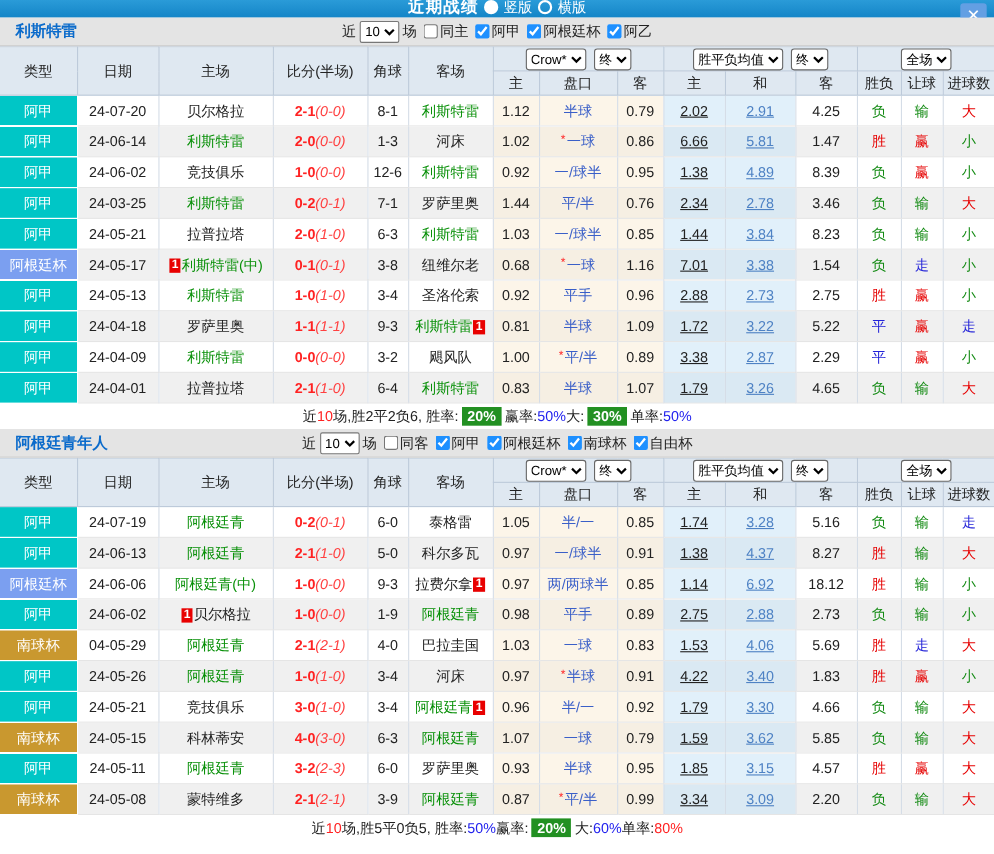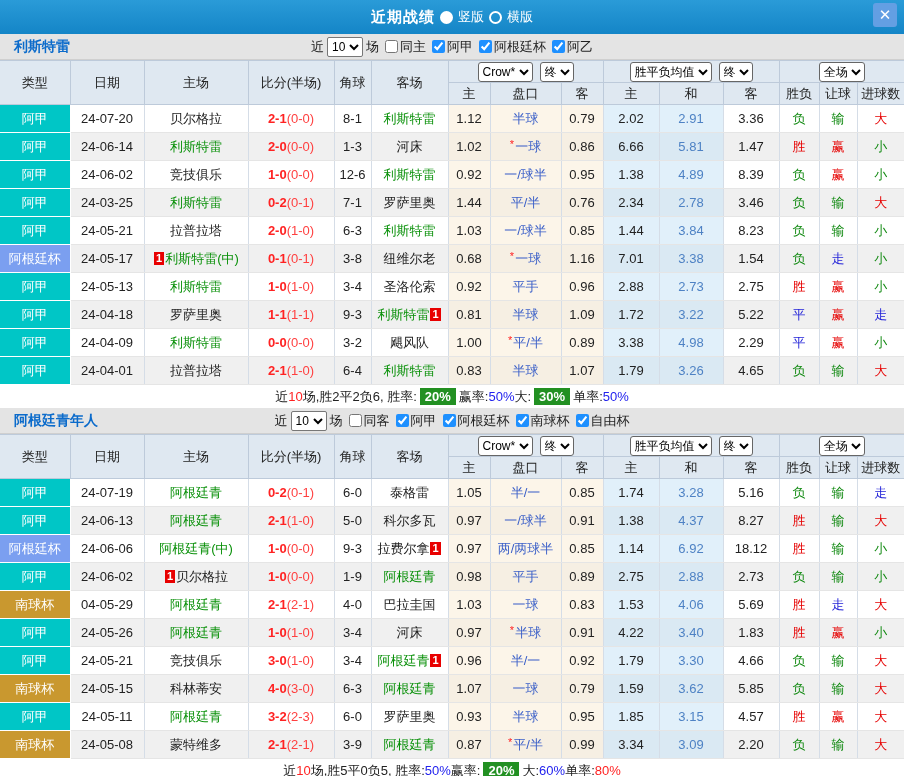--- a/index.html
+++ b/index.html
@@ -2,22 +2,22 @@
 <html><head>
 <meta charset="utf-8">
 <style>
   html,body{margin:0;padding:0;}
   body{
     width:904px;height:776px;overflow:hidden;background:#fff;
     font-family:"Liberation Sans","DejaVu Sans",sans-serif;
     -webkit-font-smoothing:antialiased;
   }
   
-  .titlebar{height:34px;background:linear-gradient(#2a9bd8,#1485c7);position:relative;
-    display:flex;justify-content:center;align-items:center;color:#fff;}
+  .titlebar{height:16px;background:linear-gradient(#2a9bd8,#1485c7);position:relative;
+    display:flex;justify-content:center;align-items:flex-end;color:#fff;}
   .title-center{display:flex;align-items:center;gap:5px;}
   .app-title{font-weight:bold;font-size:15px;letter-spacing:1px;}
   .radio{width:13px;height:13px;border:2px solid #fff;border-radius:50%;display:inline-block;box-sizing:border-box;cursor:pointer;}
   .radio.sel{background:#fff;}
   .radio-label{font-size:13px;}
   .close-btn{position:absolute;right:7px;top:3px;width:24px;height:24px;background:#639fe3;
     color:#fff;text-align:center;line-height:24px;font-size:15px;font-weight:bold;border-radius:3px;cursor:pointer;}
   
   .sec-head{height:26px;background:#e4e4e4;border-bottom:1px solid #cfcfcf;box-sizing:border-box;
     display:flex;justify-content:center;align-items:center;position:relative;}
@@ -33,24 +33,24 @@
   thead th:last-child{border-right:none;}
   .ddwrap{display:flex;justify-content:center;align-items:center;gap:7px;}
   .ddwrap select{font-size:12px;height:20px;border:1px solid #666;background:#fff;border-radius:3px;}
   tbody td{height:27px;padding:0;border-right:1px solid #d5dde7;border-bottom:1px solid #e5e5e5;
     white-space:nowrap;overflow:hidden;}
   tbody td:last-child{border-right:none;}
   tbody tr.even{background:#f0f0f0;}
   td.type{color:#fff;border-bottom:1px solid #fff;border-right:1px solid #fff;}
   td.o,td.hcap{background:rgba(250,238,218,0.6);}
   td.hcap{color:#3a5fc8;}
-  td.avgA,td.avgB{background:rgba(201,228,245,0.55);}
+  td.avgA,td.avgB{background:rgba(201,228,245,0.55);text-decoration:underline;}
   td.avgB{color:#4e82c4;}
   .s-main{font-weight:bold;color:#ff2222;}
-  .s-half{color:#ff4040;}
+  .s-half{color:#ff4040;font-style:italic;}
   .feat{color:#089008;}
   .badge{display:inline-block;background:#e80000;color:#fff;font-weight:bold;font-size:11px;
     line-height:13px;padding:0 2px;margin:0 1px;vertical-align:1px;}
   .star{color:#ff2222;font-size:11px;vertical-align:3px;margin-right:1px;}
   td.res{font-size:13px;}
   
   .summary{height:23px;display:flex;justify-content:center;align-items:center;font-size:13px;color:#222;background:#fff;}
   .summary .k{color:#222;}
   .summary .r{color:#ff2222;}
   .summary .b{color:#2222ee;text-align:center;}
@@ -157,21 +157,21 @@
           <td>24-07-20</td>
           <td class="team-cell"><span class="">贝尔格拉</span></td>
           <td><span class="s-main">2-1</span><span class="s-half">(0-0)</span></td>
           <td>8-1</td>
           <td class="team-cell"><span class="feat">利斯特雷</span></td>
           <td class="o">1.12</td>
           <td class="hcap">半球</td>
           <td class="o">0.79</td>
           <td class="avgA">2.02</td>
           <td class="avgB">2.91</td>
-          <td>3.36</td>
+          <td>4.25</td>
           <td class="res" style="color: rgb(18, 138, 18);">负</td>
           <td class="res" style="color: rgb(18, 138, 18);">输</td>
           <td class="res" style="color: rgb(230, 0, 0);">大</td>
         </tr>
         <tr class="even">
           <td class="type" style="background: rgb(0, 198, 198);">阿甲</td>
           <td>24-06-14</td>
           <td class="team-cell"><span class="feat">利斯特雷</span></td>
           <td><span class="s-main">2-0</span><span class="s-half">(0-0)</span></td>
           <td>1-3</td>
@@ -292,21 +292,21 @@
           <td class="type" style="background: rgb(0, 198, 198);">阿甲</td>
           <td>24-04-09</td>
           <td class="team-cell"><span class="feat">利斯特雷</span></td>
           <td><span class="s-main">0-0</span><span class="s-half">(0-0)</span></td>
           <td>3-2</td>
           <td class="team-cell"><span class="">飓风队</span></td>
           <td class="o">1.00</td>
           <td class="hcap"><span class="star">*</span>平/半</td>
           <td class="o">0.89</td>
           <td class="avgA">3.38</td>
-          <td class="avgB">4.98</td>
+          <td class="avgB">2.87</td>
           <td>2.29</td>
           <td class="res" style="color: rgb(35, 35, 216);">平</td>
           <td class="res" style="color: rgb(230, 0, 0);">赢</td>
           <td class="res" style="color: rgb(18, 138, 18);">小</td>
         </tr>
         <tr class="even">
           <td class="type" style="background: rgb(0, 198, 198);">阿甲</td>
           <td>24-04-01</td>
           <td class="team-cell"><span class="">拉普拉塔</span></td>
           <td><span class="s-main">2-1</span><span class="s-half">(1-0)</span></td>

